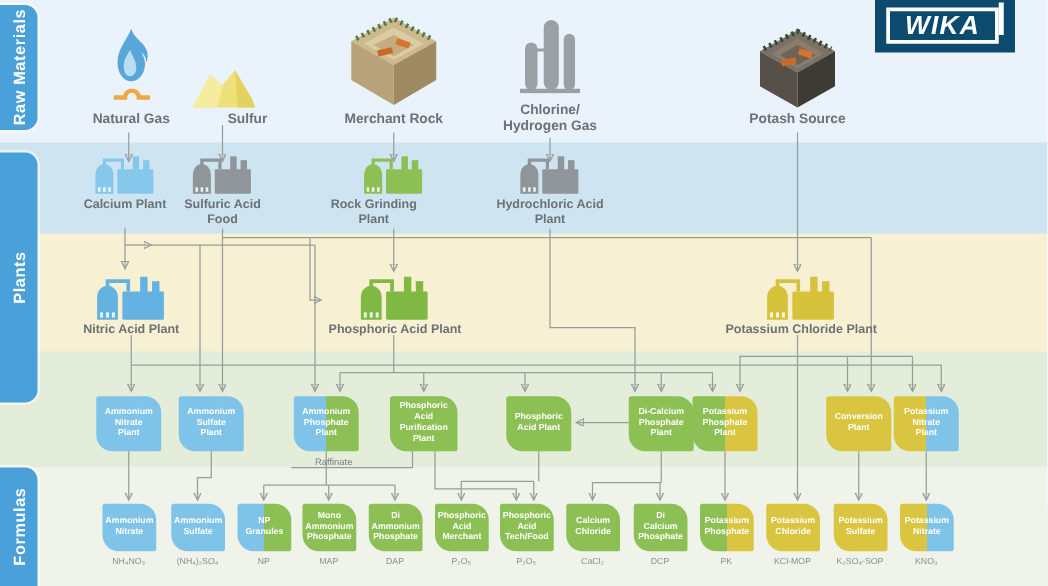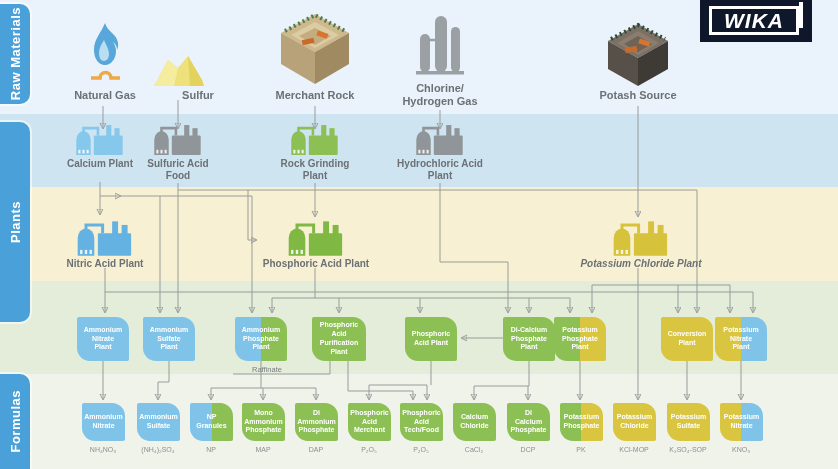--- a/index.html
+++ b/index.html
@@ -25,21 +25,21 @@
   .bg-blue{background:#7fc4e8;}
   .bg-green{background:#8cc055;}
   .bg-yellow{background:#d9c53f;}
   .bg-split-bg{background:linear-gradient(90deg,#7fc4e8 50%,#8cc055 50%);}
   .bg-split-gy{background:linear-gradient(90deg,#8cc055 50%,#d9c53f 50%);}
   .bg-split-yb{background:linear-gradient(90deg,#d9c53f 50%,#7fc4e8 50%);}
   .formula{position:absolute;top:446px;width:64px;text-align:center;font-size:7px;color:#8b8f90;z-index:3;}
   #wires{position:absolute;left:0;top:0;z-index:1;}
   #wires path{fill:none;stroke:#979d9b;stroke-width:1;}
   #wires path.ar{marker-end:url(#ah);}
-  #logo{position:absolute;left:700px;top:0;width:112px;height:42px;background:#0f172a;z-index:5;}
+  #logo{position:absolute;left:700px;top:0;width:112px;height:42px;background:#0c4a6e;z-index:5;}
   #logo .frame{position:absolute;left:9px;top:6px;right:13px;bottom:7px;border:3px solid #fff;
        display:flex;align-items:center;justify-content:center;}
   #logo .frame span{color:#fff;font-weight:bold;font-style:italic;font-size:21px;letter-spacing:1px;}
   #logo .bar{position:absolute;right:9px;top:2px;width:4px;height:26px;background:#fff;}
   .ann{position:absolute;font-size:7.5px;color:#7a7e80;z-index:3;}
 </style>
 </head>
 <body>
 
 <div id="canvas">
@@ -199,21 +199,21 @@
 
   <svg class="icn" style="left:151px;top:123px;color:#8f9598;" width="54" height="33">
       <use href="#sym-factory"></use>
     </svg>
   <div class="lbl sm" style="left:123px;top:158px;width:110px;">Sulfuric Acid
 Food</div>
 
   <svg class="icn" style="left:288px;top:123px;color:#8cc055;" width="54" height="33">
       <use href="#sym-factory"></use>
     </svg>
-  <div class="lbl sm" style="left:260px;top:158px;width:110px;">Rock Grinding
+  <div class="lbl sm" style="left:244px;top:158px;width:110px;">Rock Grinding
 Plant</div>
 
   <svg class="icn" style="left:413px;top:123px;color:#8f9598;" width="54" height="33">
       <use href="#sym-factory"></use>
     </svg>
   <div class="lbl sm" style="left:385px;top:158px;width:110px;">Hydrochloric Acid
 Plant</div>
 
   <svg class="icn" style="left:74px;top:219px;color:#64b2e2;" width="62" height="38">
       <use href="#sym-factory"></use>
@@ -221,21 +221,21 @@
   <div class="lbl sm" style="left:40px;top:258px;width:130px;">Nitric Acid Plant</div>
 
   <svg class="icn" style="left:285px;top:219px;color:#7fb843;" width="62" height="38">
       <use href="#sym-factory"></use>
     </svg>
   <div class="lbl sm" style="left:251px;top:258px;width:130px;">Phosphoric Acid Plant</div>
 
   <svg class="icn" style="left:610px;top:219px;color:#d6c23b;" width="62" height="38">
       <use href="#sym-factory"></use>
     </svg>
-  <div class="lbl sm" style="left:576px;top:258px;width:130px;font-style:italic;">Potassium Chloride Plant</div>
+  <div class="lbl sm" style="left:576px;top:258px;width:130px;">Potassium Chloride Plant</div>
 
   <div class="box bg-blue" style="left:77px;top:317px;">Ammonium
 Nitrate
 Plant</div>
   <div class="box bg-blue" style="left:143px;top:317px;">Ammonium
 Sulfate
 Plant</div>
   <div class="box bg-split-bg" style="left:235px;top:317px;">Ammonium
 Phosphate
 Plant</div>

